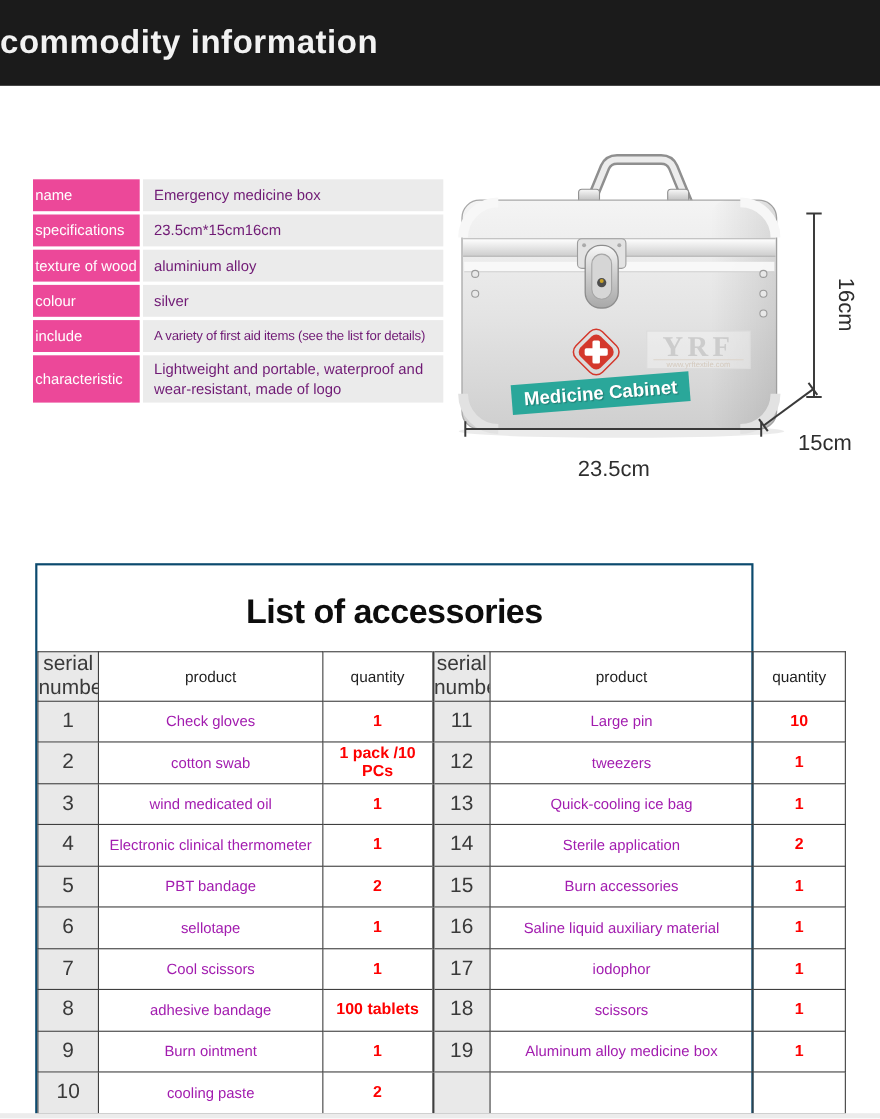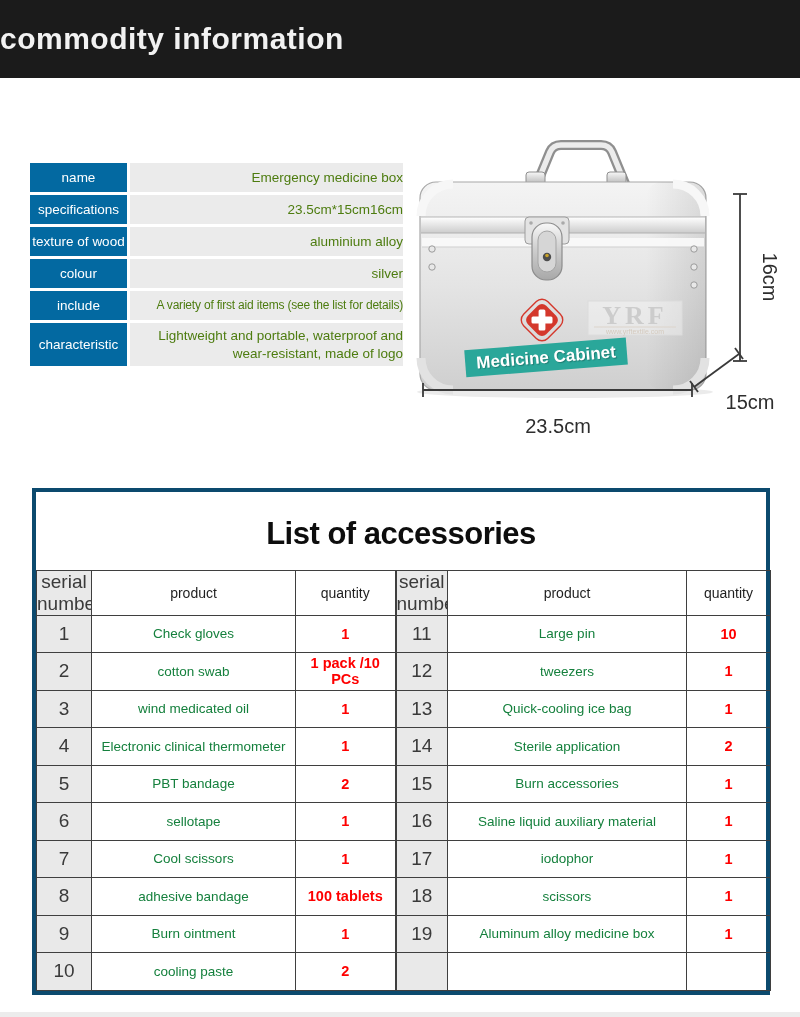--- a/index.html
+++ b/index.html
@@ -6,47 +6,47 @@
   body { background:#fff; font-family:"Liberation Sans", sans-serif; }
   .page { position:relative; width:800px; height:1017px; background:#ffffff; overflow:hidden; margin:0 auto; }
 
   
   .banner { position:absolute; left:0; top:0; width:800px; height:78px; background:#1b1b1b; }
   .banner-title { width:100%; line-height:78px; font-size:30px; font-weight:bold; color:#f2f2f2; letter-spacing:0.5px; }
 
   
   .spec-table { position:absolute; left:27px; top:160px; border-collapse:separate; border-spacing:3px; }
   .spec-table td { vertical-align:middle; }
-  .spec-label { width:97px; height:29px; background:#0369a1; color:#ffffff; font-size:13.5px; text-align:center; padding:0 2px; }
-  .spec-value { width:273px; background:#ebebeb; color:#4d7c0f; font-size:13.5px; text-align:right; padding:4px 0 4px 10px; line-height:1.3; }
+  .spec-label { width:97px; height:29px; background:#ec4899; color:#ffffff; font-size:13.5px; padding:0 2px; }
+  .spec-value { width:273px; background:#ebebeb; color:#701a75; font-size:13.5px; text-align:left; padding:4px 0 4px 10px; line-height:1.3; }
   .spec-table tr:nth-child(5) .spec-value { font-size:12px; letter-spacing:-0.2px; }
   .spec-table tr:nth-child(7) .spec-label { height:43px; }
 
   
   .product-figure { position:absolute; left:395px; top:124px; width:400px; height:340px; }
 
   
-  .acc-panel { position:absolute; left:32px; top:488px; width:738px; border:4px solid #0c4a6e; background:#fff; }
+  .acc-panel { position:absolute; left:32px; top:512px; width:653px; border:2px solid #0c4a6e; background:#fff; }
   .acc-head { height:78px; position:relative; text-align:center; padding-top:24px; white-space:nowrap; }
   .acc-title-wrap { display:inline-block; position:relative; }
   .acc-title { font-size:31px; font-weight:bold; color:#0d0d0d; letter-spacing:-0.5px; display:inline-block; }
   .acc-subtitle { position:absolute; left:100%; bottom:5px; margin-left:6px; font-size:14.5px; color:#1c1c1c; white-space:nowrap; }
 
   table.acc-table { border-collapse:collapse; width:100%; table-layout:fixed; }
   .acc-table td { border:1.5px solid #3f3f3f; text-align:center; vertical-align:middle; overflow:hidden; }
   .acc-table col.c-serial-l { width:55px; }
   .acc-table col.c-product-l { width:204px; }
   .acc-table col.c-qty-l { width:100px; }
   .acc-table col.c-serial-r { width:52px; }
   .acc-table col.c-product-r { width:239px; }
   .acc-table col.c-qty-r { width:84px; }
   .acc-table thead td { height:40px; font-size:14px; color:#1f1f1f; line-height:1.15; }
   .acc-table tbody td { height:37.5px; }
   .acc-table td.serial { background:#e9e9e9; font-size:19px; color:#3a3a3a; }
-  .acc-table td.product { font-size:13.5px; color:#15803d; }
+  .acc-table td.product { font-size:13.5px; color:#a21caf; }
   .acc-table td.quantity { font-size:14.5px; font-weight:bold; color:#fe0000; }
   .acc-table td.half-split { border-left-width:2.5px; }
 
   .bottom-strip { position:absolute; left:0; top:1012px; width:800px; height:5px; background:#ececec; }
 </style>
 </head>
 <body>
 
 <div class="page">
 

